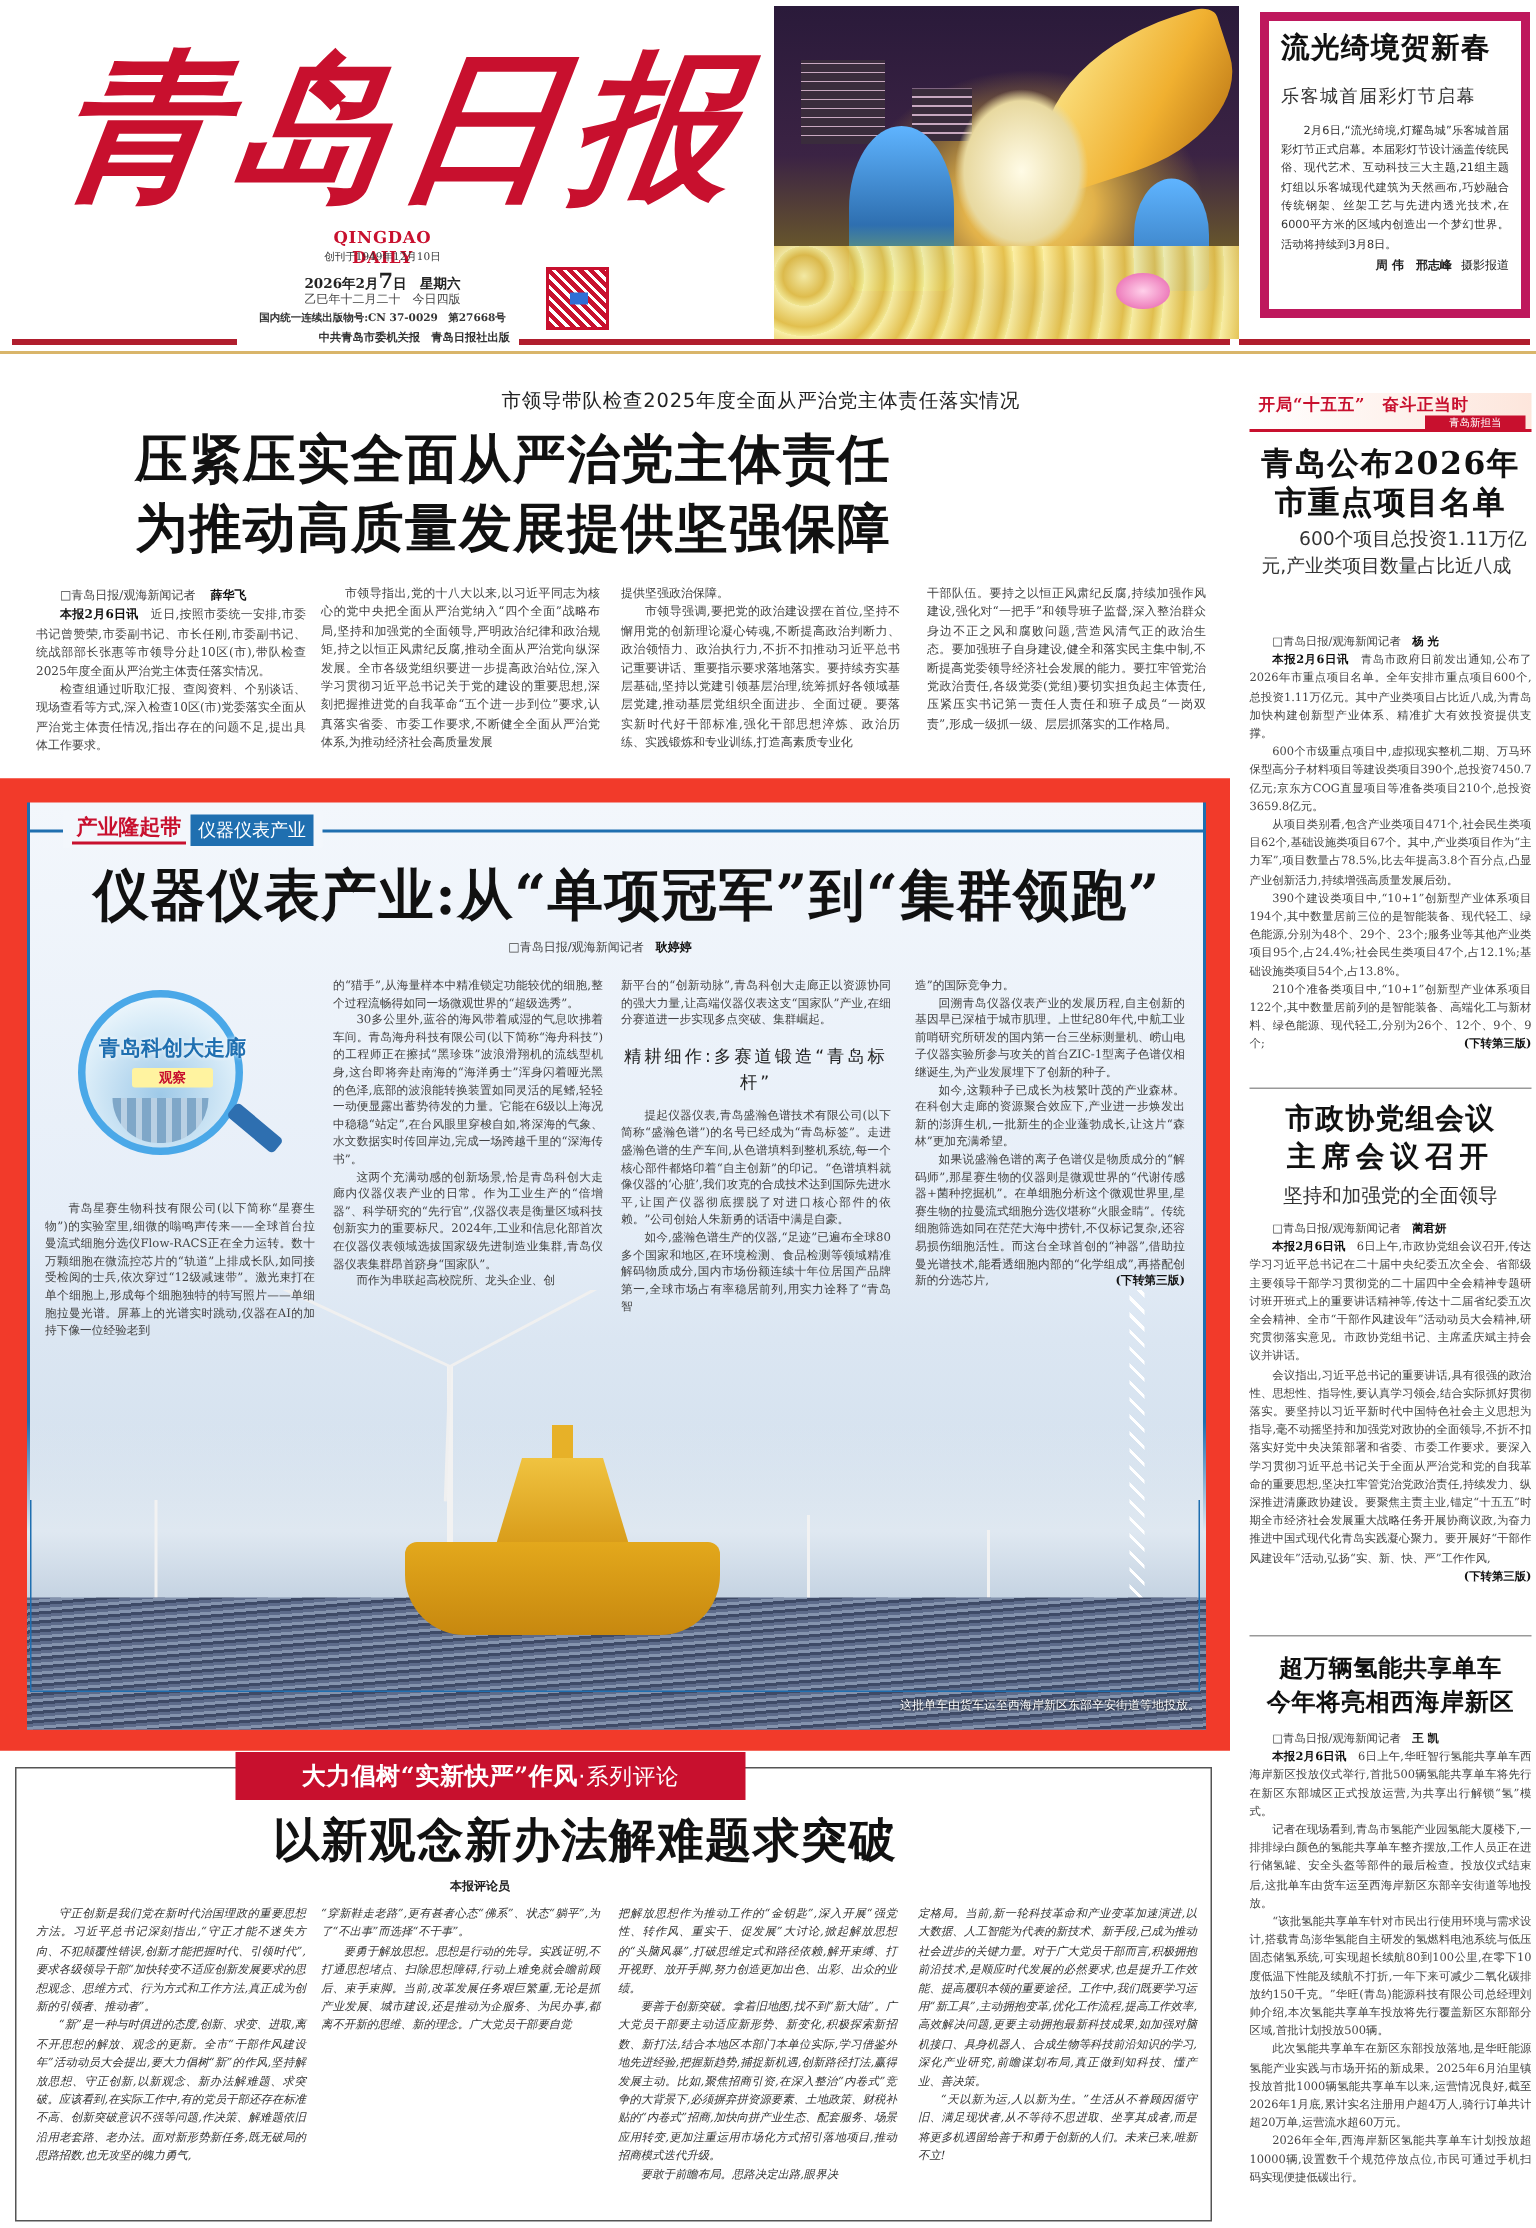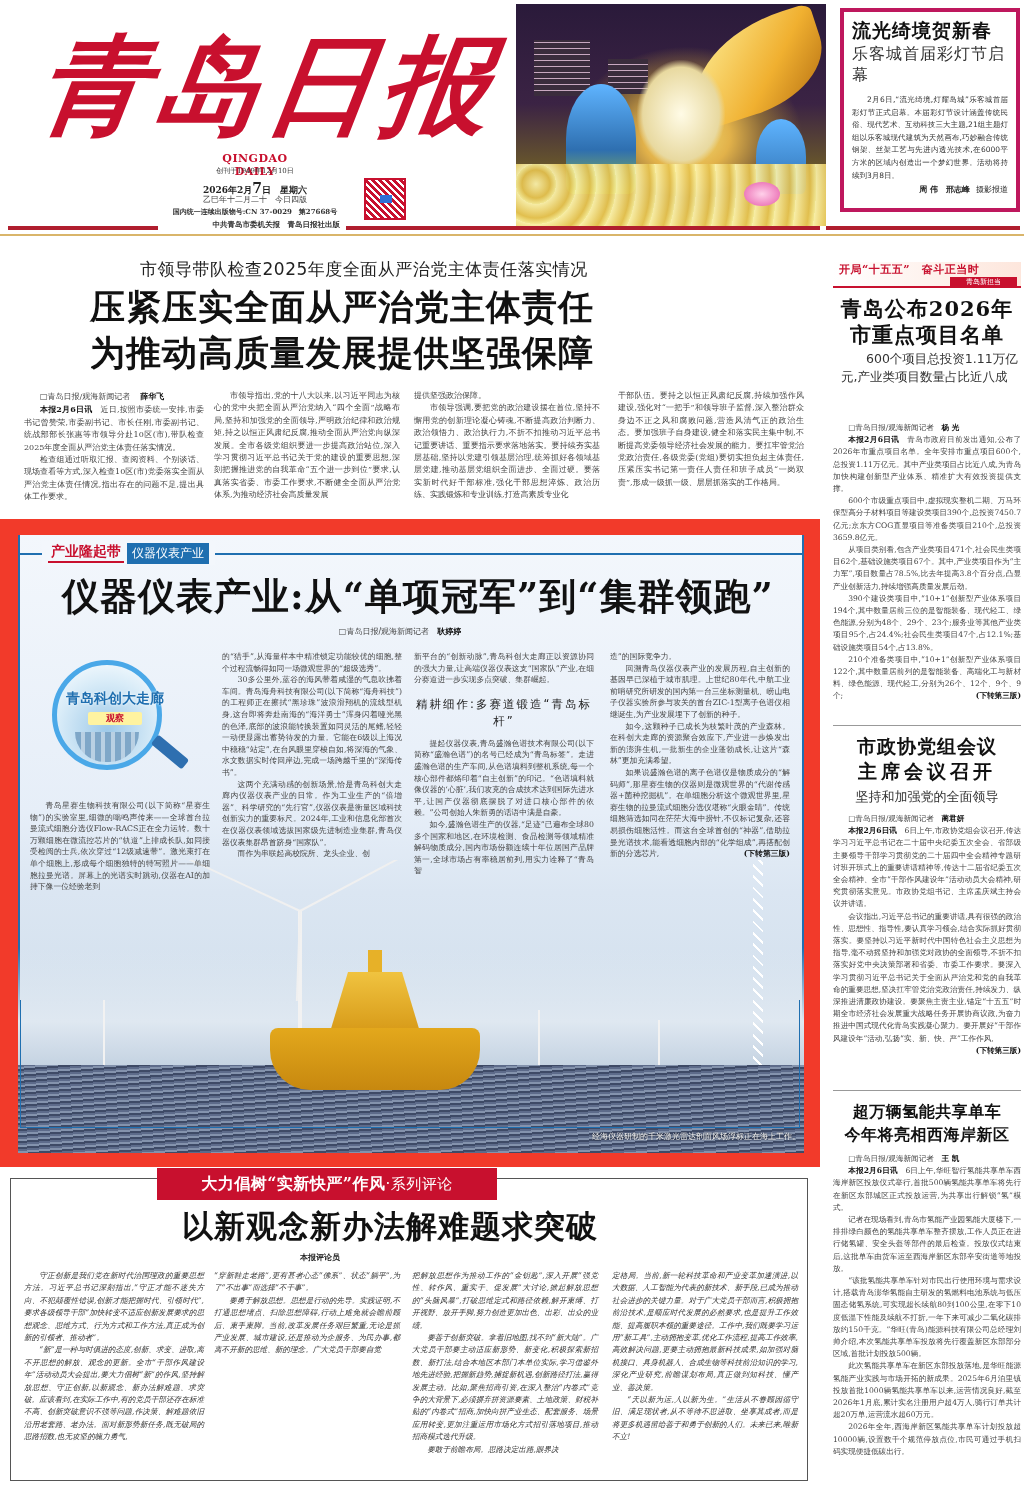--- a/index.html
+++ b/index.html
@@ -22,28 +22,28 @@
 
 .photo-top{left:516px;top:4px;width:310px;height:222px;background:radial-gradient(ellipse at 55% 60%,#f7e27a 0,#e2b24a 18%,#8a6a3a 32%,transparent 48%),linear-gradient(180deg,#2a1a3a 0,#3b2344 45%,#6b5a2a 75%,#c9b55a 100%);overflow:hidden}
 .photo-top .wing{position:absolute;left:170px;top:18px;width:140px;height:90px;background:linear-gradient(135deg,#fff4a0,#f0b030 60%,#b06a10);border-radius:80% 10% 60% 10%;transform:rotate(-18deg)}
 .photo-top .horse{position:absolute;left:120px;top:55px;width:90px;height:110px;background:radial-gradient(ellipse,#fffbe6,#e8d9a0 60%,transparent 70%)}
 .photo-top .mtn1{position:absolute;left:50px;top:80px;width:70px;height:110px;background:linear-gradient(180deg,#5fb4ff,#2e6fb0 60%,#9cc040);border-radius:50% 50% 10% 10%}
 .photo-top .mtn2{position:absolute;left:240px;top:115px;width:50px;height:75px;background:linear-gradient(180deg,#5fb4ff,#2e6fb0);border-radius:50% 50% 10% 10%}
 .photo-top .clouds{position:absolute;left:0;top:160px;width:310px;height:62px;background:repeating-radial-gradient(circle at 20px 20px,#fff6b0 0,#e6c24e 14px,#f9ef9a 20px);opacity:.9}
 .photo-top .flower{position:absolute;left:228px;top:178px;width:36px;height:24px;border-radius:50%;background:radial-gradient(#ffd0ea,#e65aa8)}
 .photo-top .bld1{position:absolute;left:18px;top:36px;width:56px;height:56px;background:repeating-linear-gradient(0deg,#3a2c3c 0 5px,#c8a8c0 5px 6px)}
 .photo-top .bld2{position:absolute;left:92px;top:55px;width:40px;height:35px;background:repeating-linear-gradient(0deg,#3a2c3c 0 5px,#c8a8c0 5px 6px)}
-.photo-caption{left:840px;top:8px;width:180px;height:204px;border:4px solid #be185d;background:#fff;padding:6px 8px}
+.photo-caption{left:840px;top:8px;width:180px;height:204px;border:6px solid #be185d;background:#fff;padding:6px 8px}
 .photo-caption h2{font-size:19px;font-weight:900;line-height:24px;color:#111;letter-spacing:1px}
-.photo-caption h3{font-size:16px;font-weight:normal;font-family:"DejaVu Sans",sans-serif;color:#333;margin-top:2px;letter-spacing:1px}
+.photo-caption h3{font-size:12px;font-weight:normal;font-family:"DejaVu Sans",sans-serif;color:#333;margin-top:12px;letter-spacing:1px}
 .photo-caption p{font-size:7.5px;line-height:12.6px;font-family:"DejaVu Sans",sans-serif;color:#333;margin-top:8px;text-indent:2em;text-align:justify}
 .photo-caption .credit{font-size:8px;text-align:right;margin-top:2px;font-family:"DejaVu Sans",sans-serif}
 .photo-caption .credit b{margin-right:6px}
 
-.kicker{left:140px;top:258px;width:540px;text-align:left;font-size:17px;font-family:"DejaVu Sans",sans-serif;color:#222;letter-spacing:.5px}
+.kicker{left:140px;top:258px;width:540px;text-align:right;font-size:13px;font-family:"DejaVu Sans",sans-serif;color:#222;letter-spacing:.5px}
 .headline{left:90px;top:284px;width:640px;font-size:35px;line-height:46px;font-weight:900;letter-spacing:1px;color:#111}
 .col{position:absolute;font-size:8px;line-height:12.4px;text-align:justify;color:#444}
 .col p{text-indent:2em}
 .byline{text-indent:2em}
 .byline b{margin-left:10px;color:#111}
 .lead-b{font-weight:bold;color:#111}
 
 .redframe{left:0;top:519px;width:820px;height:648px;border:6px solid #f23a2a;background:#f23a2a}
 .feature-inner{left:18px;top:535px;width:786px;height:618px;background:linear-gradient(180deg,#f3f7fc 0,#e6eef8 45%,#dbe6f2 58%,#c9d9e8 100%);border:2px solid #1f6fb0;border-top:none}
 .feature-topline{left:20px;top:553px;width:784px;height:2px;background:#1f6fb0}
@@ -166,21 +166,21 @@
   <div class="tower" style="left:85px;top:140px;height:70px;width:2px"></div>
   <div class="tower" style="left:520px;top:150px;height:60px;width:2px"></div>
   <div class="tower" style="left:640px;top:160px;height:50px;width:2px"></div>
   <div class="tower" style="left:735px;top:-10px;height:220px;width:10px;background:repeating-linear-gradient(45deg,#fff 0 2px,transparent 2px 8px)"></div>
   <div class="water"></div>
   <div class="mast"></div>
   <div class="buoy-top"></div>
   <div class="buoy"></div>
 </div>
 <div class="abs inner-frame"></div>
-<div class="abs caption-bar">经海仪器研制的千米激光雷达剖面风场浮标正在海上工作。</div>
+<div class="abs caption-bar">这批单车由货车运至西海岸新区东部辛安街道等地投放。</div>
 
 <div class="abs badge">
   <div class="ring"></div>
   <div class="handle"></div>
   <div class="city"></div>
   <div class="title">青岛科创大走廊</div>
   <div class="sub">观察</div>
 </div>
 
 <div class="col" style="left:30px;top:800px;width:180px;font-size:7.8px;line-height:11.6px">

